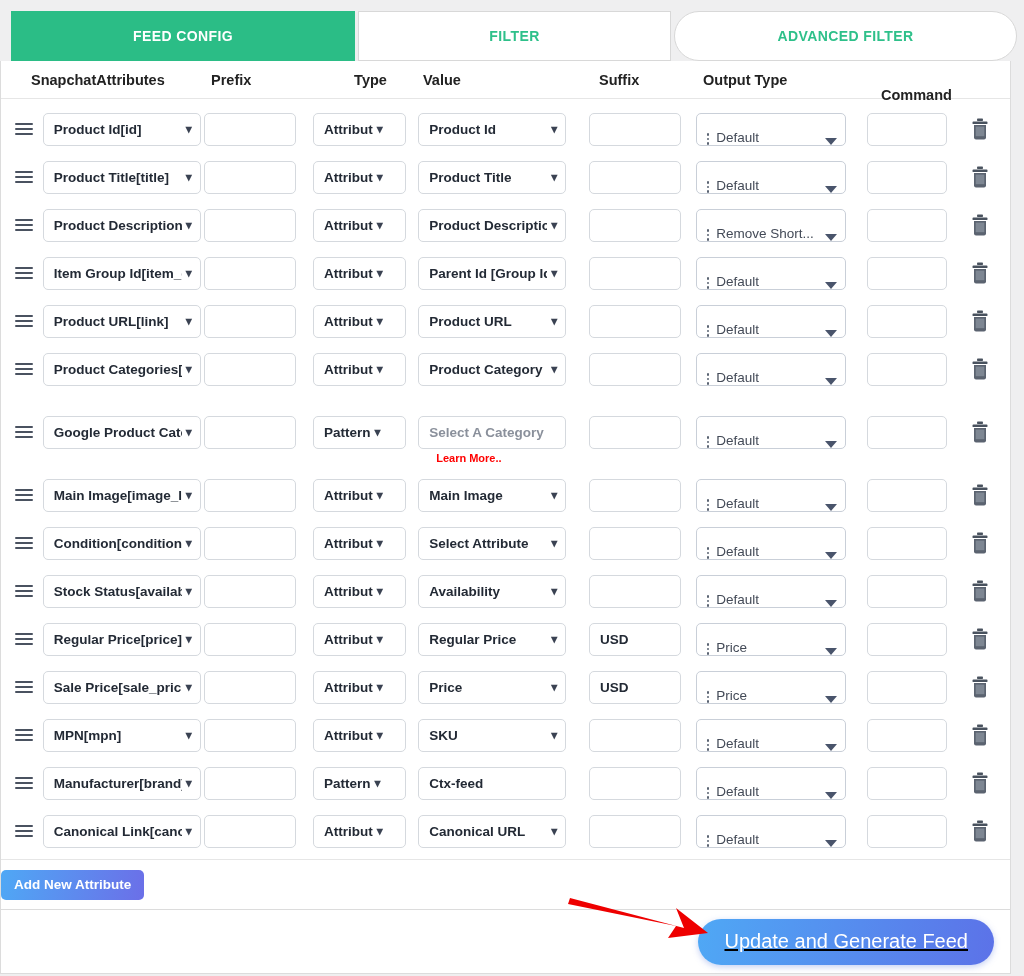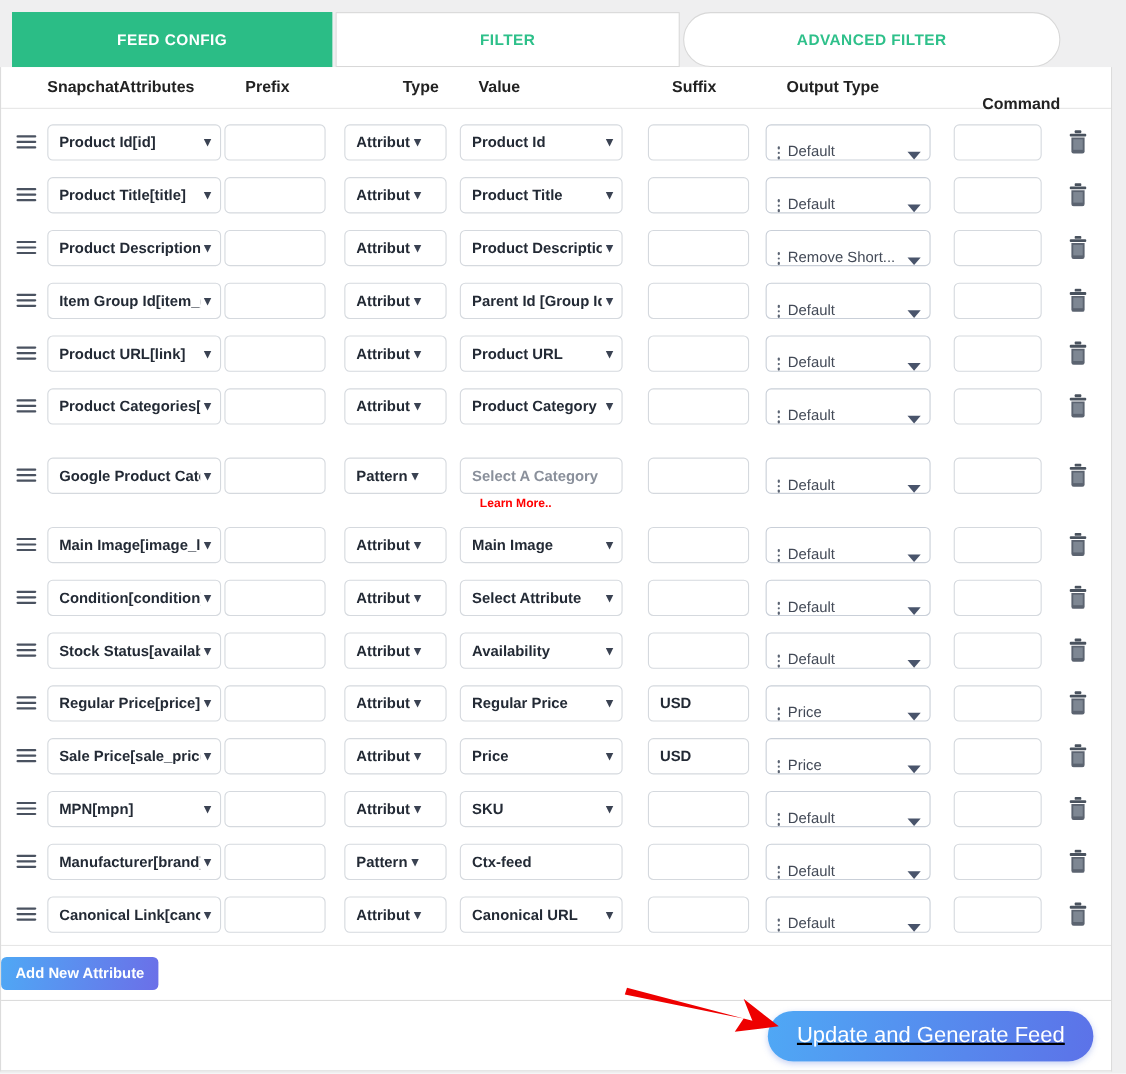--- a/index.html
+++ b/index.html
@@ -17,37 +17,37 @@
     position:absolute;left:11px;top:11px;width:971px;height:50px;
     display:flex;gap:3px;box-sizing:border-box;
   }
   .tab{
     flex:0 0 auto;height:50px;box-sizing:border-box;
     display:flex;align-items:center;justify-content:center;
     font-size:14px;font-weight:bold;letter-spacing:.4px;
     border:1px solid #d8d8d8;background:#fff;color:#2ec08a;
     cursor:pointer;
   }
-  .tab.w1{width:291px;}
+  .tab.w1{width:344px;}
   .tab.w2{width:313px;}
   .tab.w3{width:343px;border-radius:25px;}
   .tab.active{background:#2bbd86;border-color:#2bbd86;color:#fff;}
 
   
   .card{
     position:absolute;left:0;top:61px;width:1011px;
     background:#fff;border:1px solid #dcdcdc;border-top:none;
     box-sizing:border-box;
   }
 
   
   .thead{
     display:flex;align-items:center;height:38px;
     border-bottom:1px solid #e6e6e6;
-    padding-left:14px;box-sizing:border-box;
+    padding-left:2px;box-sizing:border-box;
   }
   .th{
     font-size:14.5px;font-weight:bold;color:#222;
     box-sizing:border-box;
   }
   .c-handle{width:28px;}
   .c-attr{width:162px;}
   .c-prefix{width:110px;}
   .c-type{width:106px;text-align:center;}
   .c-value{width:172px;}

